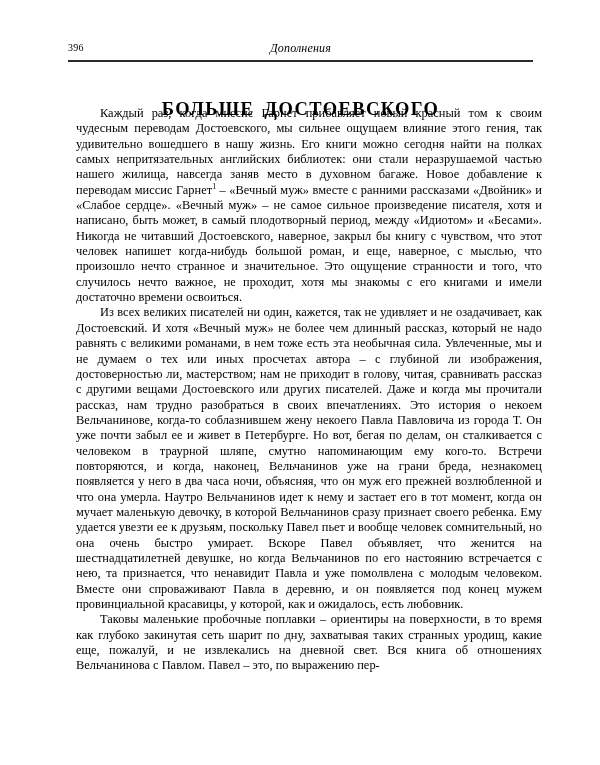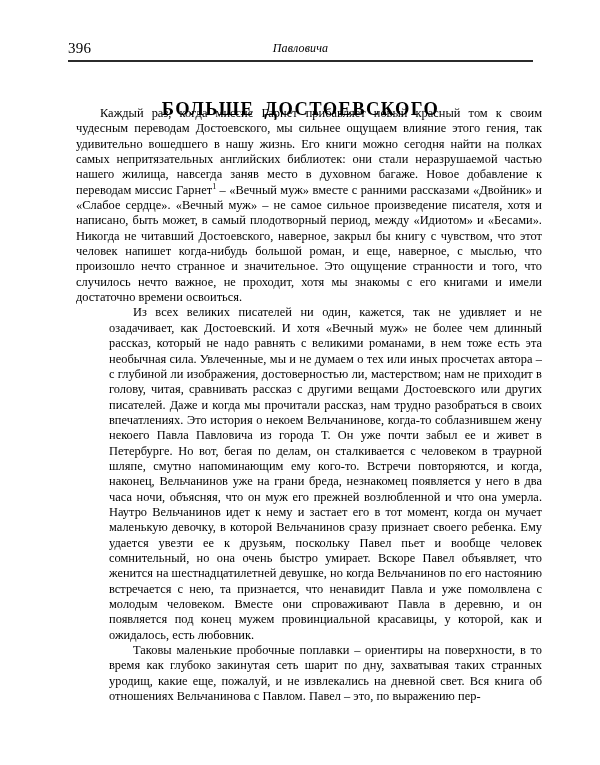--- a/index.html
+++ b/index.html
@@ -25,21 +25,21 @@
     left: 68px;
     top: 40px;
     width: 465px;
     height: 16px;
   }
 
   .folio {
     position: absolute;
     left: 0;
     top: 0;
-    font-size: 15px;
+    font-size: 10px;
     line-height: 16px;
     letter-spacing: 0.2px;
     white-space: nowrap;
   }
 
   .running-head {
     position: absolute;
     left: 0;
     top: 0;
     width: 465px;
@@ -88,38 +88,37 @@
     text-justify: inter-word;
     text-indent: 24px;
     font-size: 12.4px;
     line-height: 15.35px;
     letter-spacing: 0.02px;
     hyphens: manual;
   }
 
   .para + .para {
     margin-top: 0;
-    margin-left: 33px;
   }
 
   sup.fn {
     font-size: 8px;
     line-height: 0;
     vertical-align: 5px;
     letter-spacing: 0;
   }
 </style>
 </head>
 <body>
 
 <div class="page">
 
   <div class="header">
     <div class="folio">396</div>
-    <div class="running-head">Павловича</div>
+    <div class="running-head">Дополнения</div>
   </div>
 
   <div class="header-rule"></div>
 
   <h1 class="article-title">БОЛЬШЕ ДОСТОЕВСКОГО</h1>
 
   <div class="body-text">
 
     <p class="para"><span>Каждый раз, когда миссис Гарнет прибавляет новый красный том к своим чудесным переводам Достоевского, мы сильнее ощущаем влияние этого гения, так удивительно вошедшего в нашу жизнь. Его книги можно сегодня найти на полках самых непритязательных английских библиотек: они стали неразрушаемой частью нашего жилища, навсегда заняв место в духовном багаже. Новое добавление к переводам миссис Гарнет</span><sup class="fn">1</sup><span> – «Вечный муж» вместе с ранними рассказами «Двойник» и «Слабое сердце». «Вечный муж» – не самое сильное произведение писателя, хотя и написано, быть может, в самый плодотворный период, между «Идиотом» и «Бесами». Никогда не читавший Достоевского, наверное, закрыл бы книгу с чувством, что этот человек напишет когда-нибудь большой роман, и еще, наверное, с мыслью, что произошло нечто странное и значительное. Это ощущение странности и того, что случилось нечто важное, не проходит, хотя мы знакомы с его книгами и имели достаточно времени освоиться.</span></p>
 

